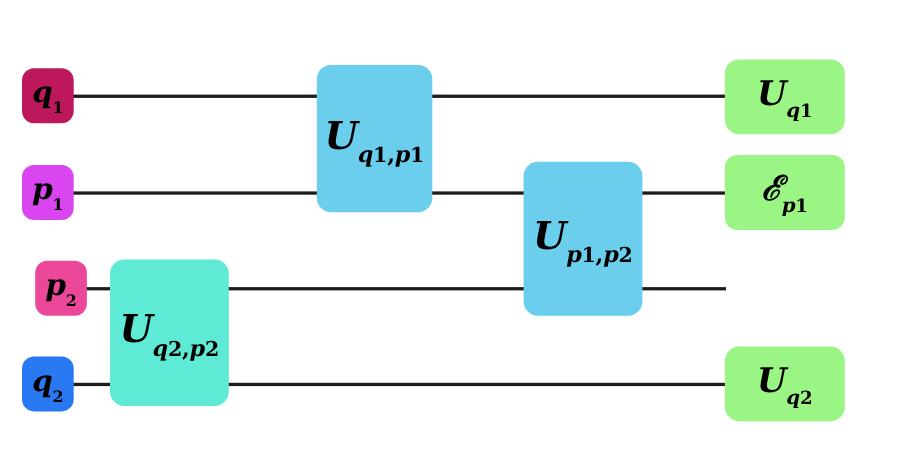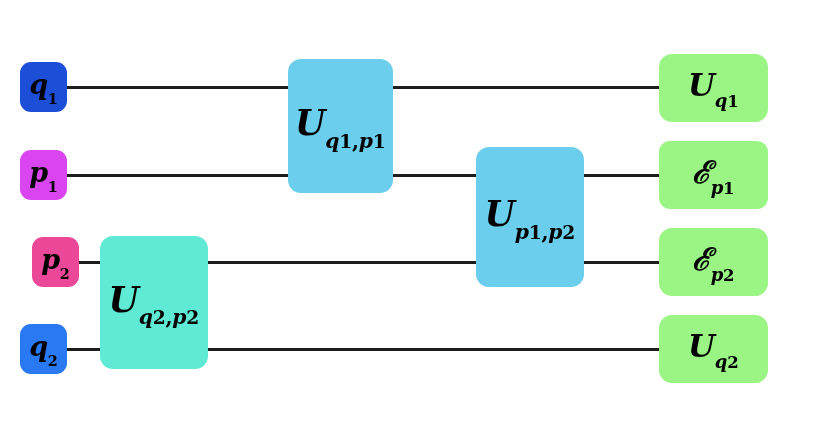--- a/index.html
+++ b/index.html
@@ -103,21 +103,21 @@
 </head>
 <body>
 
 <div id="canvas" style="background: rgb(255, 255, 255);">
 
   <div class="wire" style="left: 66px; top: 86px; width: 594px; background: rgb(29, 29, 29);"></div>
   <div class="wire" style="left: 66px; top: 174px; width: 594px; background: rgb(29, 29, 29);"></div>
   <div class="wire" style="left: 66px; top: 261px; width: 594px; background: rgb(29, 29, 29);"></div>
   <div class="wire" style="left: 66px; top: 348px; width: 594px; background: rgb(29, 29, 29);"></div>
 
-  <div class="box qlabel" style="left: 20px; top: 62px; background: #1d4ed8; justify-content: center;">
+  <div class="box qlabel" style="left: 20px; top: 62px; background: #be185d; justify-content: center;">
     <span class="math"><span class="base">q</span><span class="sub"><span class="num">1</span></span></span>
   </div>
 
   <div class="box qlabel" style="left: 20px; top: 150px; background: #d946ef;">
     <span class="math"><span class="base">p</span><span class="sub"><span class="num">1</span></span></span>
   </div>
 
   <div class="box qlabel" style="left: 32px; top: 237px; background: #ec4899;">
     <span class="math"><span class="base">p</span><span class="sub"><span class="num">2</span></span></span>
   </div>
@@ -139,21 +139,18 @@
   </div>
 
   <div class="box outbox" style="left: 659px; top: 54px; background: rgb(155, 245, 133); text-align: right;">
     <span class="math"><span class="base">U</span><span class="sub"><span>q</span><span class="num">1</span></span></span>
   </div>
 
   <div class="box outbox" style="left: 659px; top: 141px; background: rgb(155, 245, 133); border-radius: 11px;">
     <span class="math"><span class="base scriptE">ℰ</span><span class="sub"><span>p</span><span class="num">1</span></span></span>
   </div>
 
-  <div class="box outbox" style="left: 659px; top: 228px; background: rgb(155, 245, 133);">
-    <span class="math"><span class="base scriptE">ℰ</span><span class="sub"><span>p</span><span class="num">2</span></span></span>
-  </div>
 
   <div class="box outbox" style="left: 659px; top: 315px; background: rgb(155, 245, 133); text-align: right;">
     <span class="math"><span class="base">U</span><span class="sub"><span>q</span><span class="num">2</span></span></span>
   </div>
 
 </div>
 
 </body></html>

